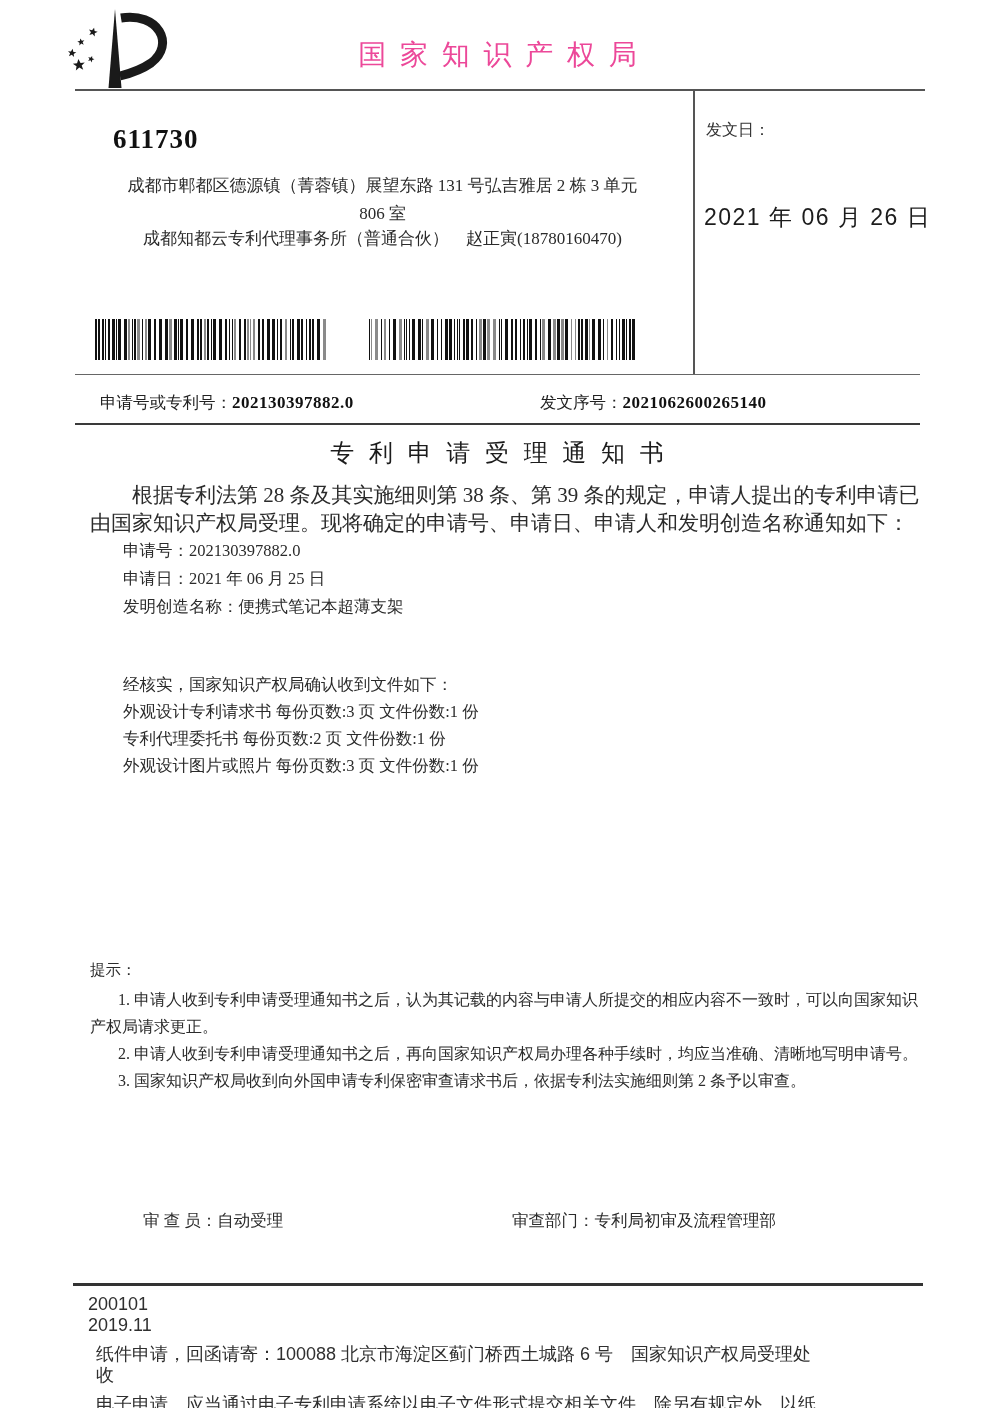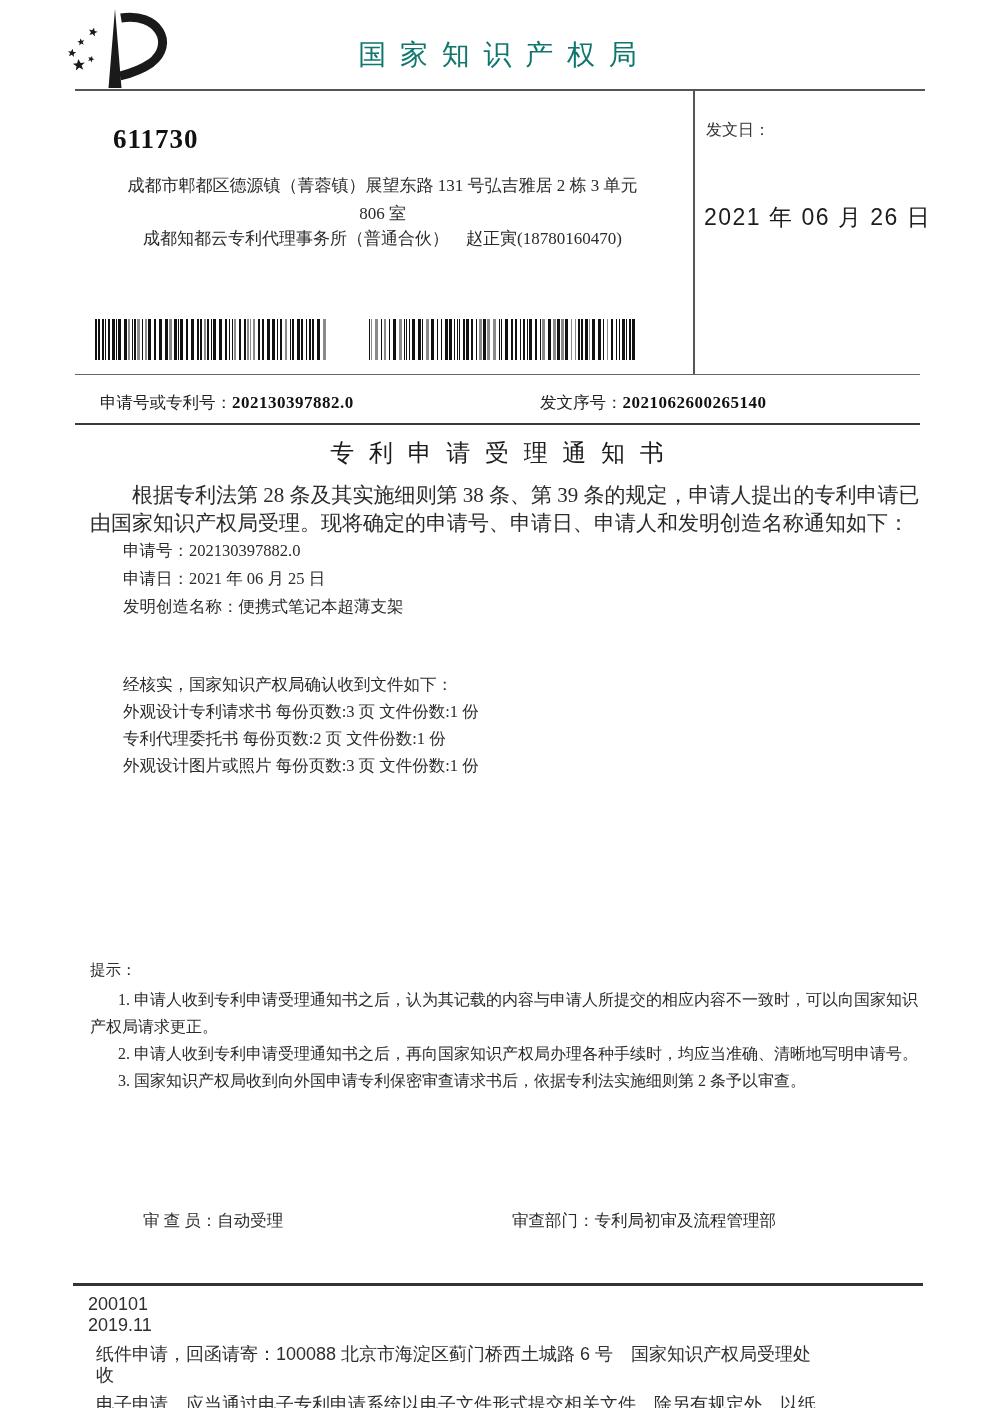--- a/index.html
+++ b/index.html
@@ -7,21 +7,21 @@
     position:relative;width:998px;height:1408px;margin:0 auto;background:#ffffff;
     font-family:"Liberation Serif","DejaVu Serif",serif;color:#222;overflow:hidden;
   }
   .abs{position:absolute;}
   .hline{position:absolute;background:#555;}
   .vline{position:absolute;background:#555;}
 
   
   .logo{left:58px;top:6px;width:125px;height:92px;}
   .agency-title{left:0;right:0;top:36px;text-align:center;font-size:28px;letter-spacing:3px;
-    font-family:"Liberation Sans","DejaVu Sans",sans-serif;color:#0f766e;}
+    font-family:"Liberation Sans","DejaVu Sans",sans-serif;color:#ec4899;}
 
   
   .postal{left:113px;top:124px;font-size:27px;font-weight:bold;letter-spacing:1px;color:#111;}
   .addr-wrap{left:75px;top:172px;width:615px;text-align:center;font-size:17px;line-height:28px;color:#2b2b2b;}
   .addr-room{left:75px;top:202px;width:615px;text-align:center;font-size:17px;color:#2b2b2b;}
   .agent-line{left:75px;top:227px;width:615px;text-align:center;font-size:17px;color:#2b2b2b;}
 
   
   .date-label{left:706px;top:120px;font-size:16px;color:#333;}
   .date-value{left:704px;top:202px;font-size:23px;letter-spacing:1.5px;color:#1c1c1c;

